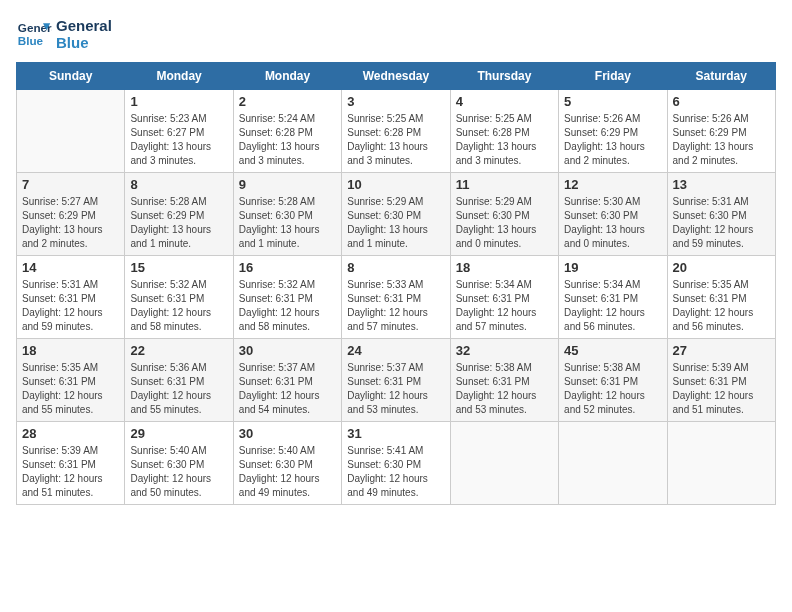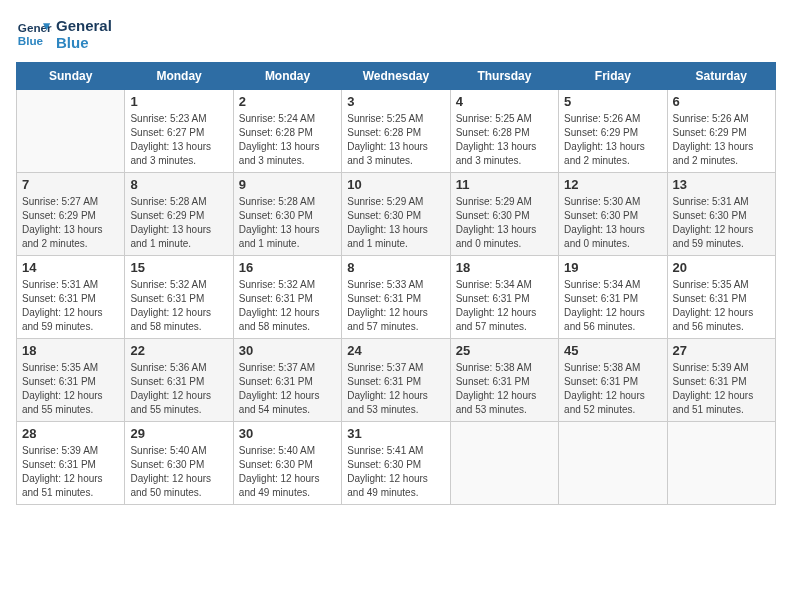--- a/index.html
+++ b/index.html
@@ -209,21 +209,21 @@
         </td>
         <td>
           <div class="day-num">30</div>
           <div class="day-info">Sunrise: 5:37 AM<br>Sunset: 6:31 PM<br>Daylight: 12 hours<br>and 54 minutes.</div>
         </td>
         <td>
           <div class="day-num">24</div>
           <div class="day-info">Sunrise: 5:37 AM<br>Sunset: 6:31 PM<br>Daylight: 12 hours<br>and 53 minutes.</div>
         </td>
         <td>
-          <div class="day-num">25</div>
+          <div class="day-num">32</div>
           <div class="day-info">Sunrise: 5:38 AM<br>Sunset: 6:31 PM<br>Daylight: 12 hours<br>and 53 minutes.</div>
         </td>
         <td>
           <div class="day-num">45</div>
           <div class="day-info">Sunrise: 5:38 AM<br>Sunset: 6:31 PM<br>Daylight: 12 hours<br>and 52 minutes.</div>
         </td>
         <td>
           <div class="day-num">27</div>
           <div class="day-info">Sunrise: 5:39 AM<br>Sunset: 6:31 PM<br>Daylight: 12 hours<br>and 51 minutes.</div>
         </td>

